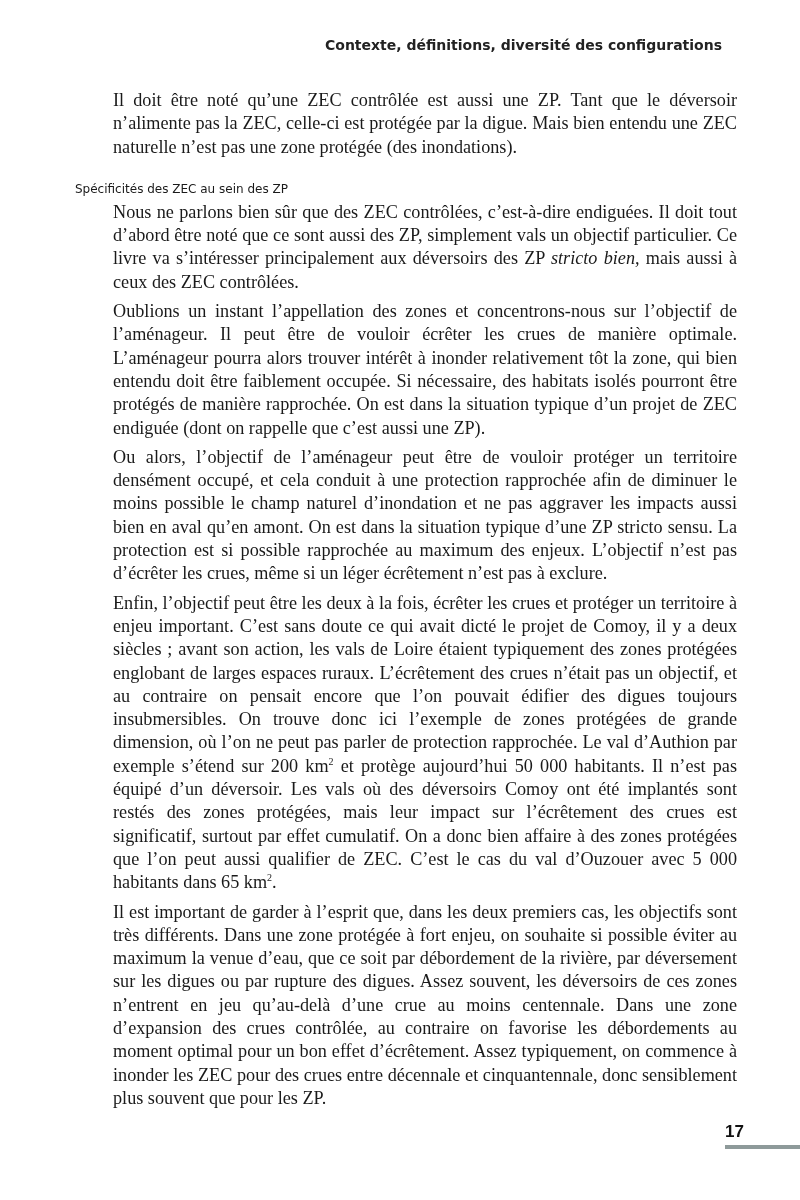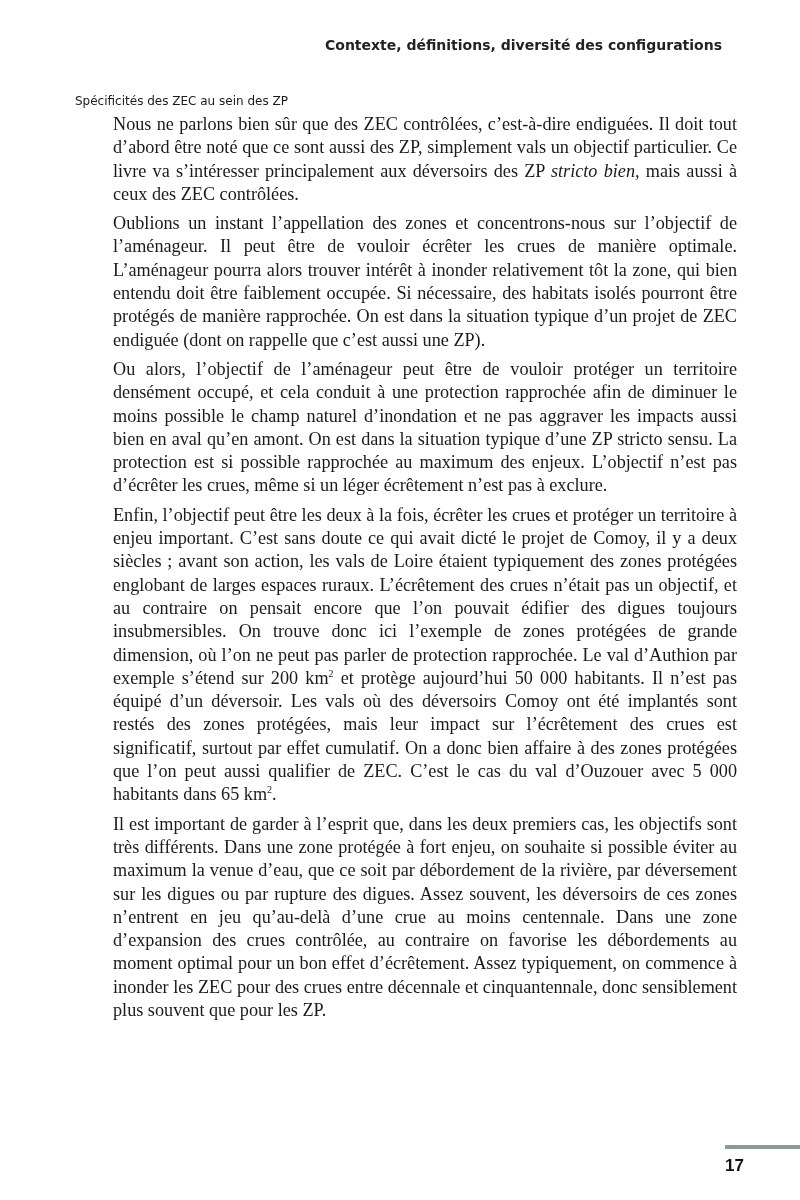--- a/index.html
+++ b/index.html
@@ -19,35 +19,36 @@
     }
     .content p { margin: 0 0 6px 0; }
     .content p.first { margin-bottom: 18px; }
     .section-heading {
       margin: 0 0 0 -38px;
       font-family: "DejaVu Sans", sans-serif; font-weight: normal;
       font-size: 12px; line-height: 24px; color: #1a1a1a;
     }
     .content sup { font-size: 10px; line-height: 0; vertical-align: 7px; }
     .page-number {
-      position: absolute; top: 1156px; left: 725px;
+      position: absolute; top: 1122px; left: 725px;
       font-family: "Liberation Sans", sans-serif; font-weight: bold;
       font-size: 17px; color: #111;
     }
     .page-rule {
       position: absolute; top: 1145px; left: 725px; width: 75px; height: 4px;
       background: #8e9a9a;
     }
   </style>
 </head>
 <body>
 
 <div class="running-header">Contexte, définitions, diversité des configurations</div>
 
 <div class="content">
+  <p class="first">Il doit être noté qu’une ZEC contrôlée est aussi une ZP. Tant que le déversoir n’alimente pas la ZEC, celle-ci est protégée par la digue. Mais bien entendu une ZEC naturelle n’est pas une zone protégée (des inondations).</p>
 
   <h2 class="section-heading">Spécificités des ZEC au sein des ZP</h2>
 
   <p><span>Nous ne parlons bien sûr que des ZEC contrôlées, c’est-à-dire endiguées. Il doit tout d’abord être noté que ce sont aussi des ZP, simplement vals un objectif particulier. Ce livre va s’intéresser principalement aux déversoirs des ZP </span><em>stricto bien,</em><span> mais aussi à ceux des ZEC contrôlées.</span></p>
 
   <p>Oublions un instant l’appellation des zones et concentrons-nous sur l’objectif de l’aménageur. Il peut être de vouloir écrêter les crues de manière optimale. L’aménageur pourra alors trouver intérêt à inonder relativement tôt la zone, qui bien entendu doit être faiblement occupée. Si nécessaire, des habitats isolés pourront être protégés de manière rapprochée. On est dans la situation typique d’un projet de ZEC endiguée (dont on rappelle que c’est aussi une ZP).</p>
 
   <p>Ou alors, l’objectif de l’aménageur peut être de vouloir protéger un territoire densément occupé, et cela conduit à une protection rapprochée afin de diminuer le moins possible le champ naturel d’inondation et ne pas aggraver les impacts aussi bien en aval qu’en amont. On est dans la situation typique d’une ZP stricto sensu. La protection est si possible rapprochée au maximum des enjeux. L’objectif n’est pas d’écrêter les crues, même si un léger écrêtement n’est pas à exclure.</p>
 
   <p><span>Enfin, l’objectif peut être les deux à la fois, écrêter les crues et protéger un territoire à enjeu important. C’est sans doute ce qui avait dicté le projet de Comoy, il y a deux siècles ; avant son action, les vals de Loire étaient typiquement des zones protégées englobant de larges espaces ruraux. L’écrêtement des crues n’était pas un objectif, et au contraire on pensait encore que l’on pouvait édifier des digues toujours insubmersibles. On trouve donc ici l’exemple de zones protégées de grande dimension, où l’on ne peut pas parler de protection rapprochée. Le val d’Authion par exemple s’étend sur 200 km</span><sup>2</sup><span> et protège aujourd’hui 50 000 habitants. Il n’est pas équipé d’un déversoir. Les vals où des déversoirs Comoy ont été implantés sont restés des zones protégées, mais leur impact sur l’écrêtement des crues est significatif, surtout par effet cumulatif. On a donc bien affaire à des zones protégées que l’on peut aussi qualifier de ZEC. C’est le cas du val d’Ouzouer avec 5 000 habitants dans 65 km</span><sup>2</sup><span>.</span></p>

